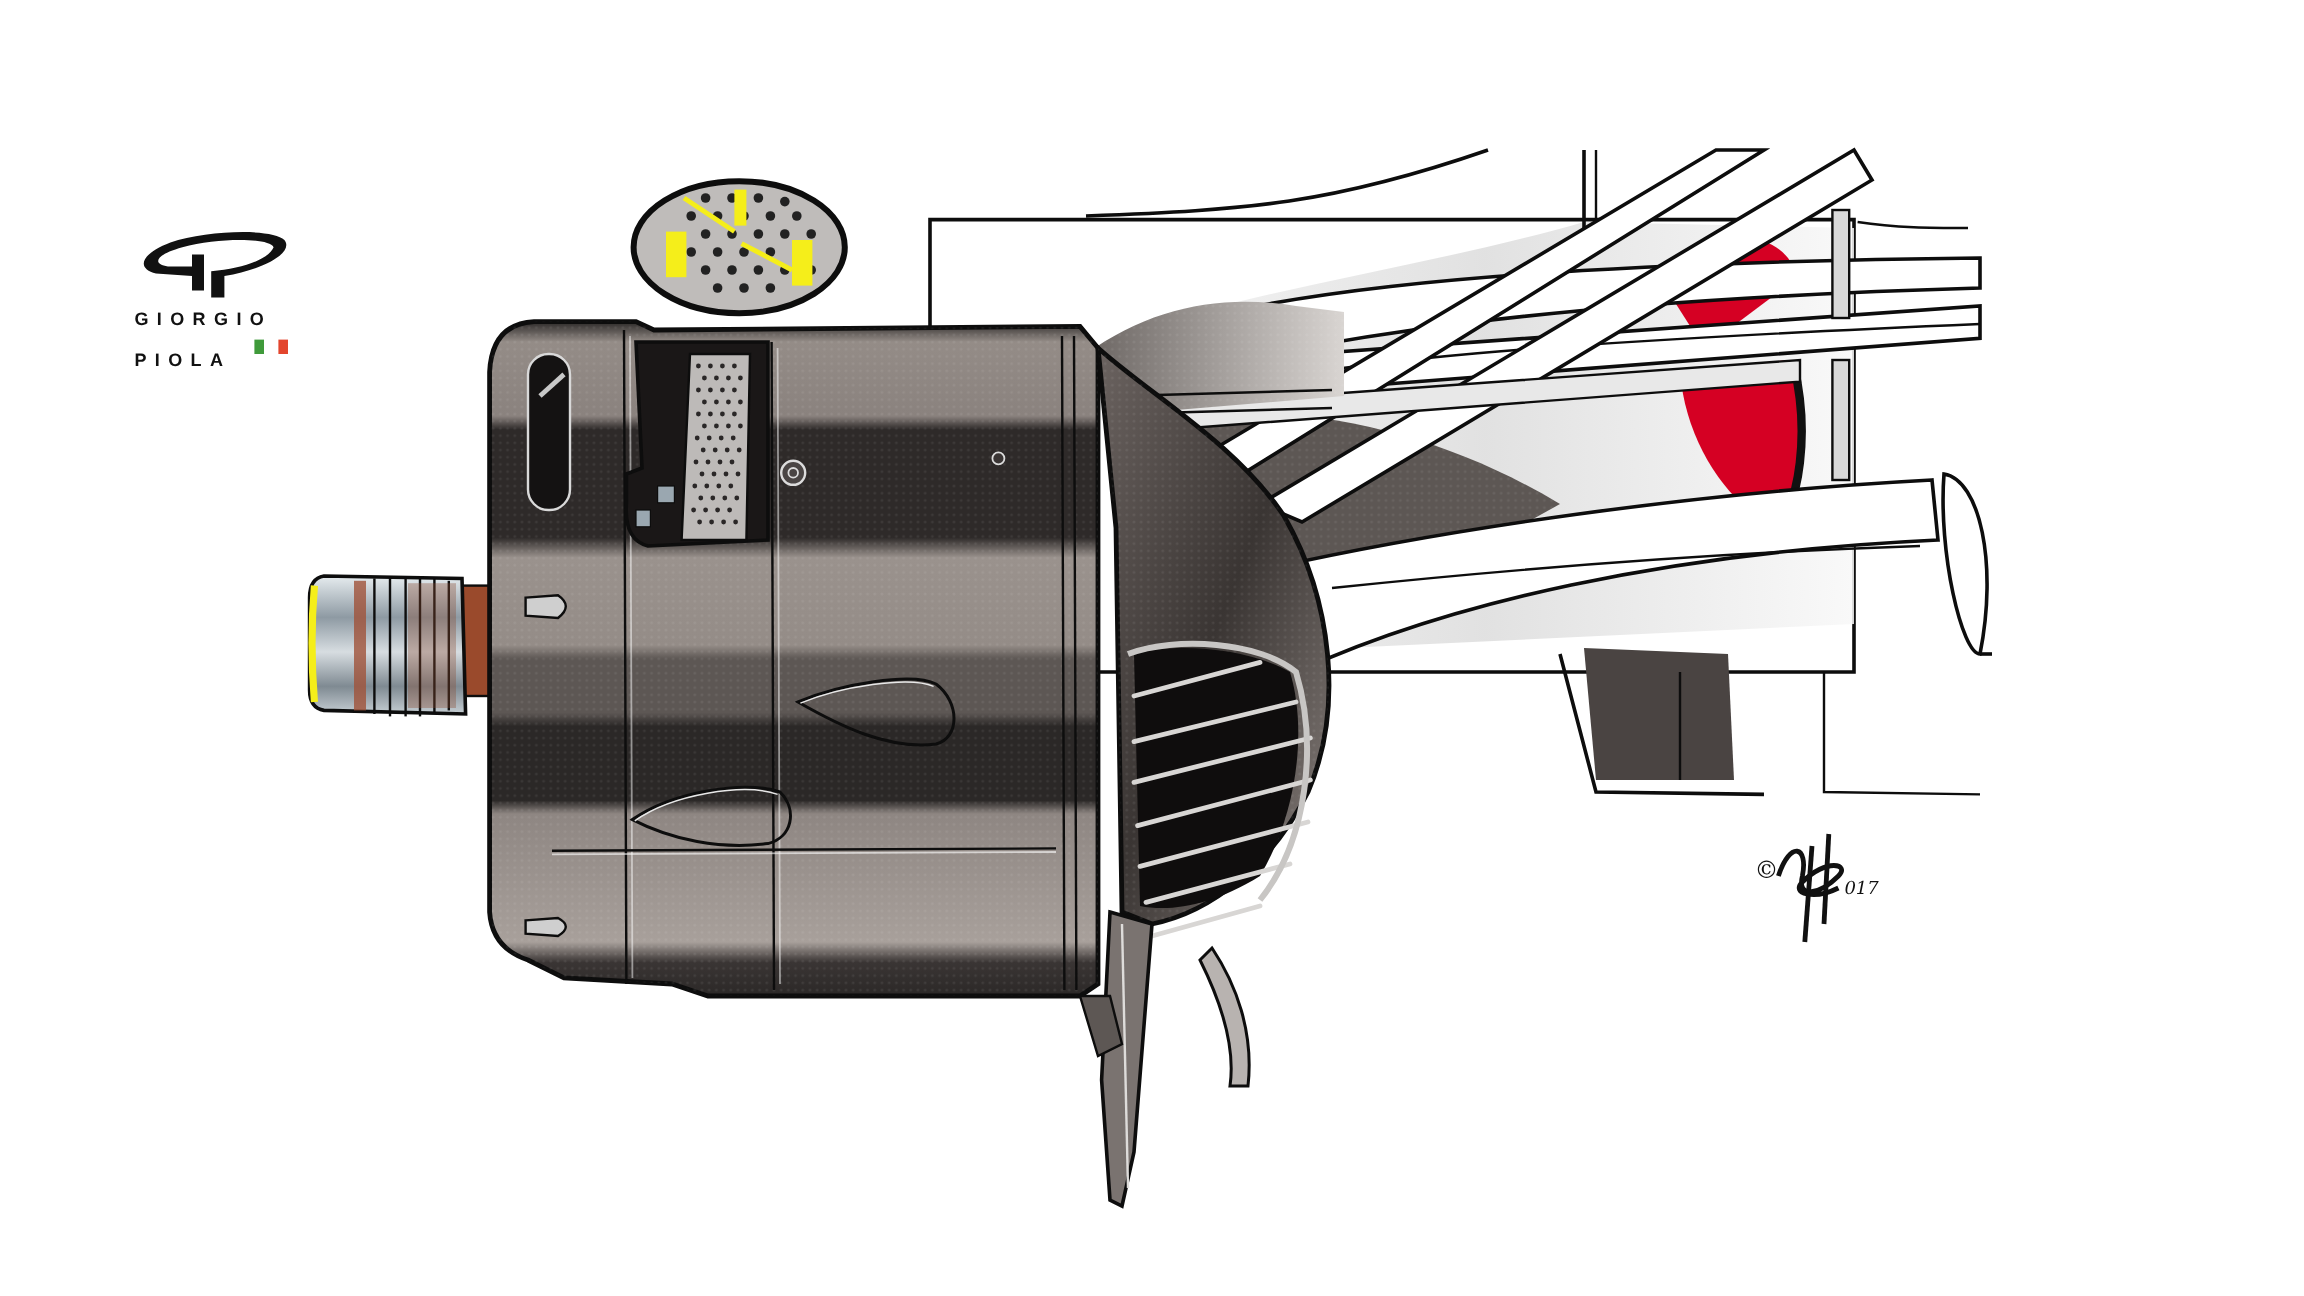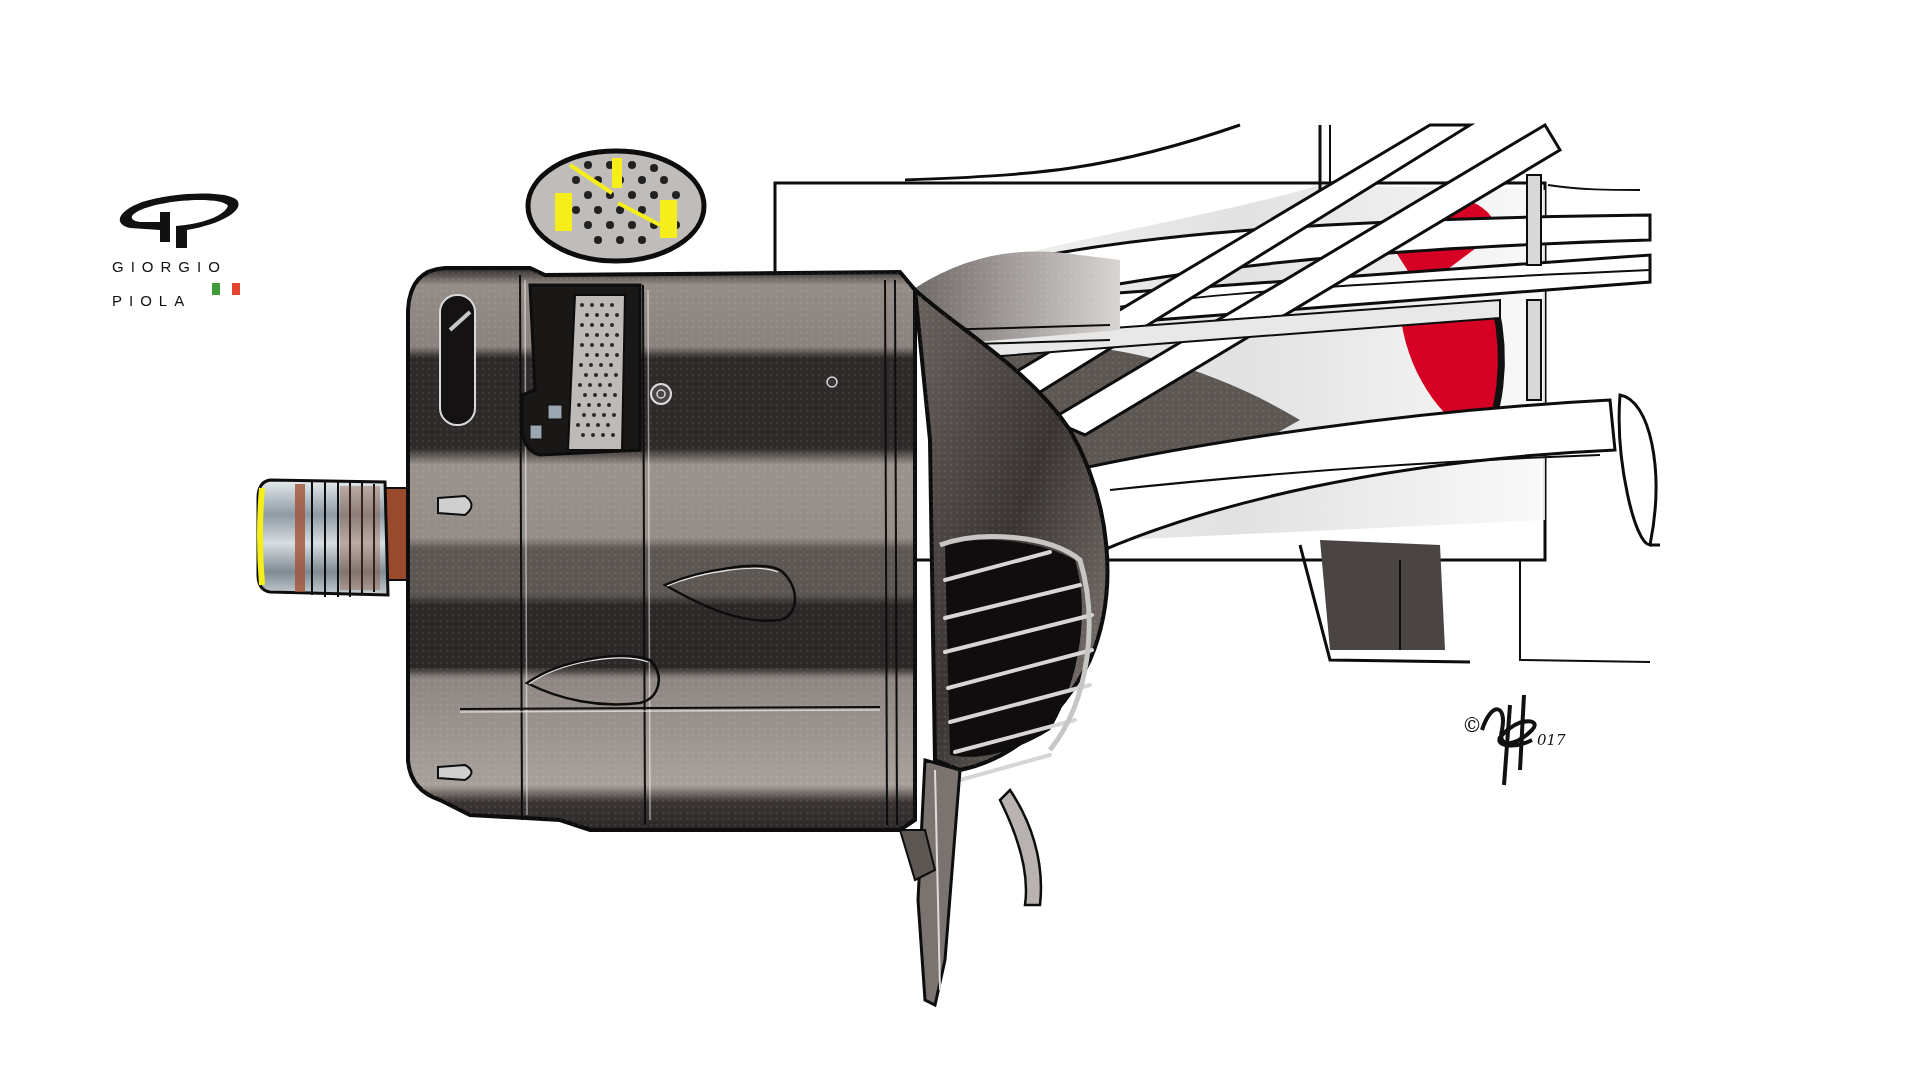--- a/index.html
+++ b/index.html
@@ -1,19 +1,19 @@
 <!DOCTYPE html>
 <html><head>
 <meta charset="utf-8">
 <style>
   html, body { margin:0; padding:0; background:#ffffff; }
   body { width:1920px; height:1080px; position:relative; overflow:hidden; font-family:"Liberation Sans", sans-serif; }
   .canvas { position:absolute; left:0; top:0; width:1920px; height:1080px; }
   .logo { position:absolute; left:112px; top:188px; width:135px; height:110px; }
-  .logo-text { position:absolute; left:0; font-weight:400; font-size:15px; letter-spacing:7px; color:#111; }
+  .logo-text { position:absolute; left:0; font-weight:700; font-size:15px; letter-spacing:7px; color:#111; }
   .logo-line1 { top:70px; }
   .logo-line2 { top:104px; }
   .flag { position:absolute; top:95px; height:12px; width:8px; }
   .signature { position:absolute; left:1462px; top:690px; width:120px; height:100px; }
 </style>
 </head>
 <body>
 
 <svg class="canvas" viewBox="0 0 1920 1080" xmlns="http://www.w3.org/2000/svg">
   <defs>

